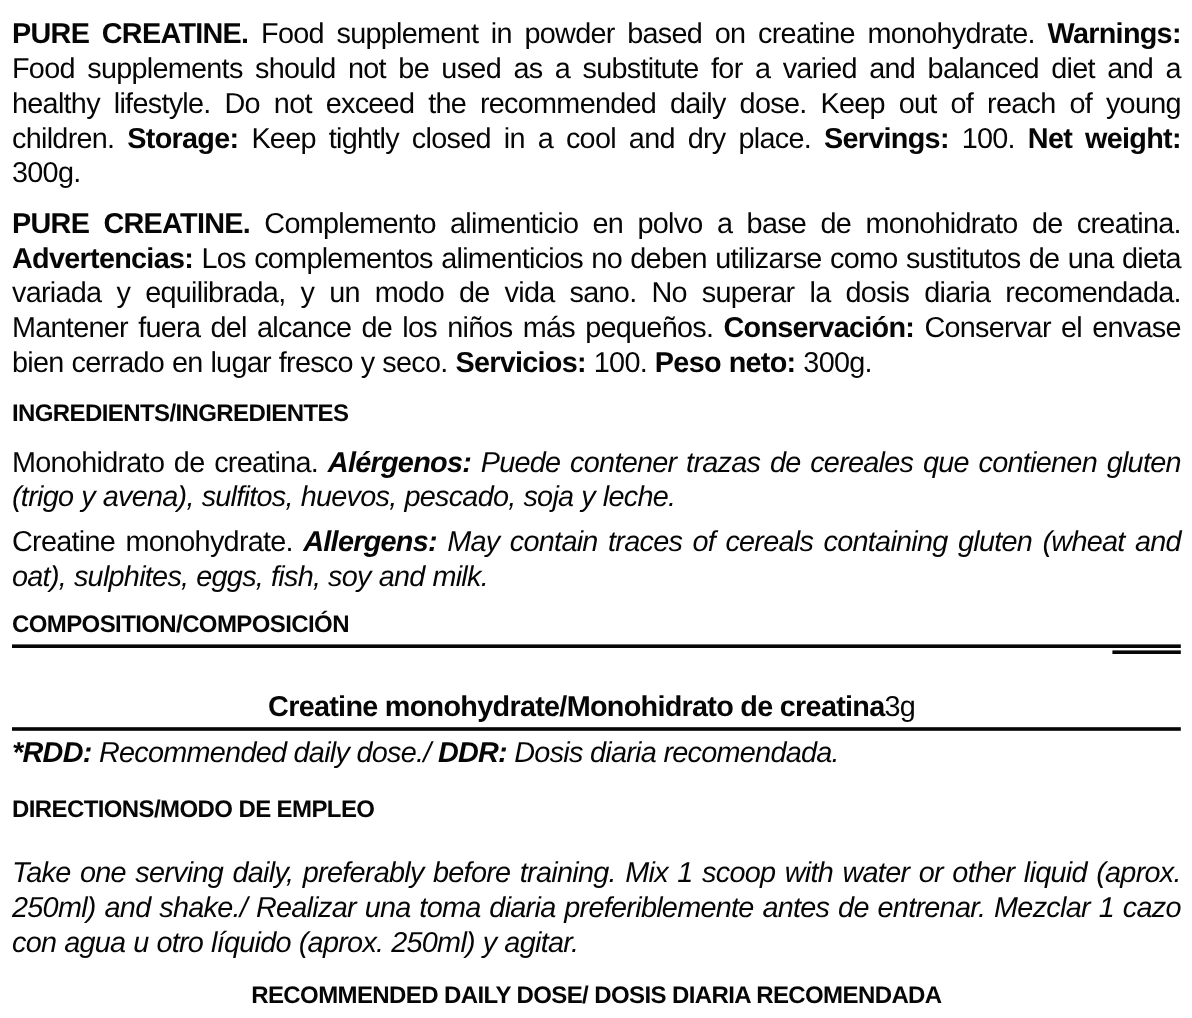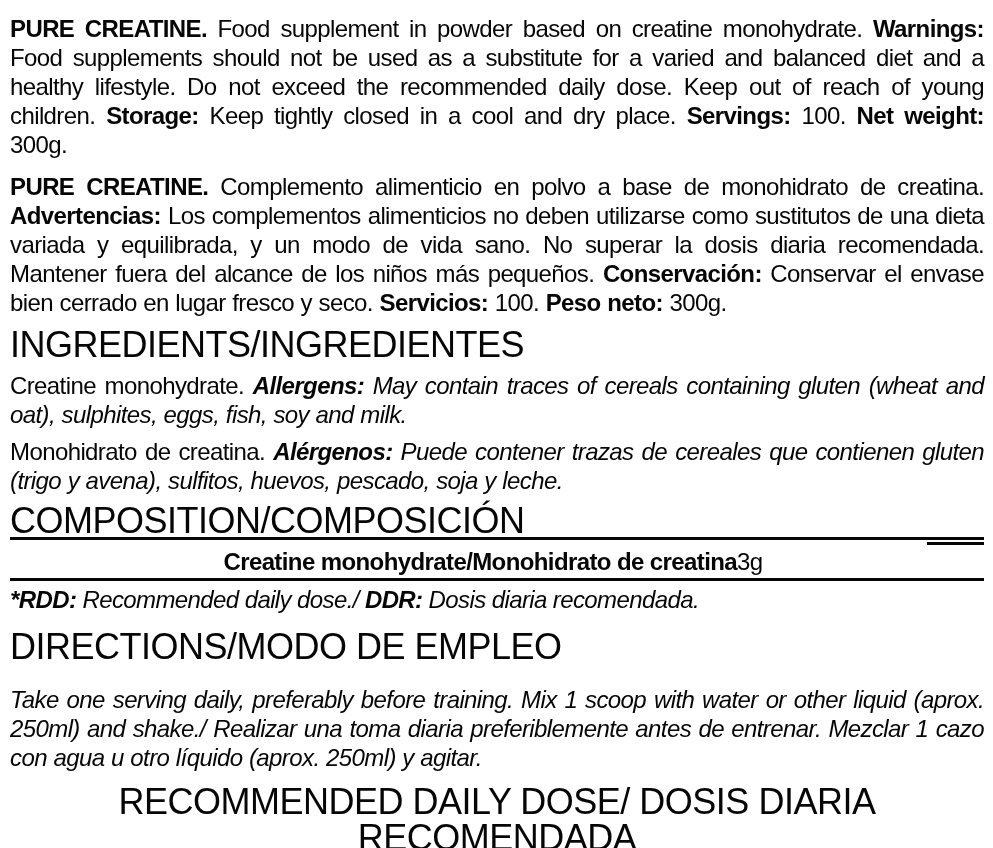--- a/index.html
+++ b/index.html
@@ -19,29 +19,29 @@
   }
   
   .body {
     font-size: 24px;
     line-height: 29px;
     letter-spacing: -0.6px;
     word-spacing: 0.5px;
     margin: 0;
     text-align: justify;
   }
-  .b  { font-weight: bold; }
+  .b  { font-weight: bold; margin-top: 28px; }
   .i  { font-style: italic; }
   .bi { font-weight: bold; font-style: italic; }
 
   h2 {
-    font-size: 36px;
+    font-size: 20px;
     line-height: 36px;
     letter-spacing: -0.5px;
-    font-weight: normal;
+    font-weight: bold;
     margin: 0;
   }
   .mt-para   { margin-top: 13px; }
   .h-ingred  { margin-top: 10px; }
   .p-ingred  { margin-top: 8px; }
   .h-comp    { margin-top: 10px; line-height: 32px; }
   .h-dir     { margin-top: 16px; }
   .p-dir     { margin-top: 20px; font-style: italic; }
   .h-dose    { margin-top: 12px; text-align: center; }
   .p-dose    { margin-top: 8px; }
@@ -93,25 +93,25 @@
     <span class="b">PURE CREATINE.</span><span> Food supplement in powder based on creatine monohydrate. </span><span class="b">Warnings:</span><span> Food supplements should not be used as a substitute for a varied and balanced diet and a healthy lifestyle. Do not exceed the recommended daily dose. Keep out of reach of young children. </span><span class="b">Storage:</span><span> Keep tightly closed in a cool and dry place. </span><span class="b">Servings:</span><span> 100. </span><span class="b">Net weight:</span><span> 300g.</span>
   </p>
 
   <p class="body mt-para">
     <span class="b">PURE CREATINE.</span><span> Complemento alimenticio en polvo a base de monohidrato de creatina. </span><span class="b">Advertencias:</span><span> Los complementos alimenticios no deben utilizarse como sustitutos de una dieta variada y equilibrada, y un modo de vida sano. No superar la dosis diaria recomendada. Mantener fuera del alcance de los niños más pequeños. </span><span class="b">Conservación:</span><span> Conservar el envase bien cerrado en lugar fresco y seco. </span><span class="b">Servicios:</span><span> 100. </span><span class="b">Peso neto:</span><span> 300g.</span>
   </p>
 
   <h2 class="h-ingred">INGREDIENTS/INGREDIENTES</h2>
 
   <p class="body p-ingred">
-    <span>Creatine monohydrate. </span><span class="bi">Allergens:</span><span class="i"> May contain traces of cereals containing gluten (wheat and oat), sulphites, eggs, fish, soy and milk.</span>
+    <span>Monohidrato de creatina. </span><span class="bi">Alérgenos:</span><span class="i"> Puede contener trazas de cereales que contienen gluten (trigo y avena), sulfitos, huevos, pescado, soja y leche.</span>
   </p>
 
   <p class="body p-ingred">
-    <span>Monohidrato de creatina. </span><span class="bi">Alérgenos:</span><span class="i"> Puede contener trazas de cereales que contienen gluten (trigo y avena), sulfitos, huevos, pescado, soja y leche.</span>
+    <span>Creatine monohydrate. </span><span class="bi">Allergens:</span><span class="i"> May contain traces of cereals containing gluten (wheat and oat), sulphites, eggs, fish, soy and milk.</span>
   </p>
 
   <h2 class="h-comp">COMPOSITION/COMPOSICIÓN</h2>
   <hr class="rule">
 
   <hr class="short-rule">
 
   <div class="comp-row">
     <span class="b">Creatine monohydrate/Monohidrato de creatina</span>
     <span class="value">3g</span>

